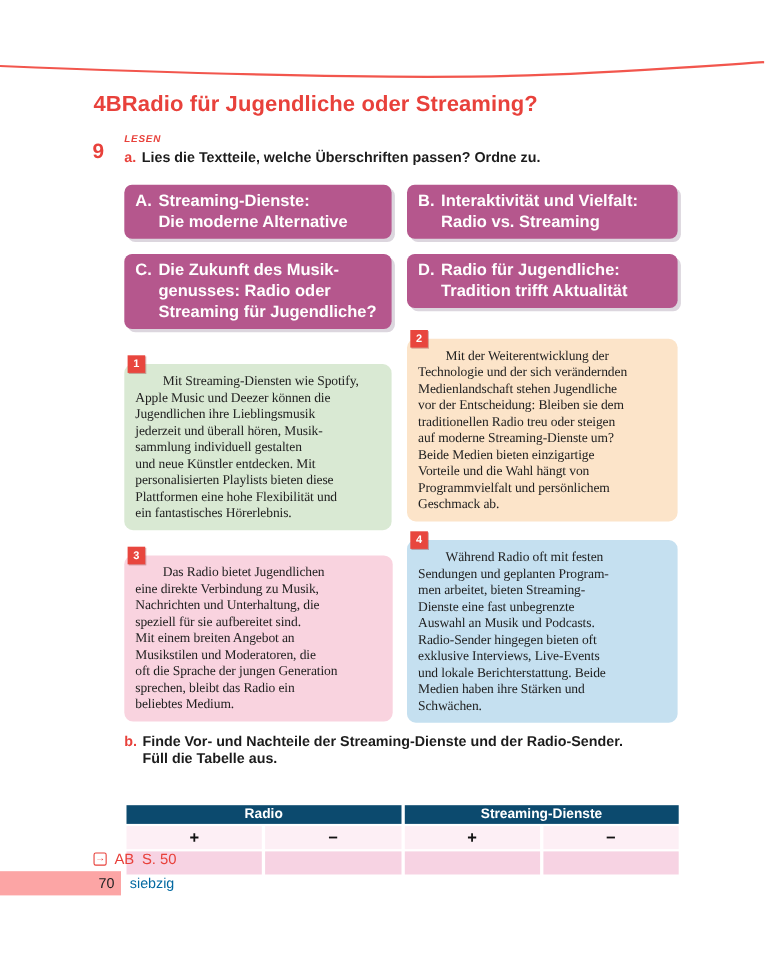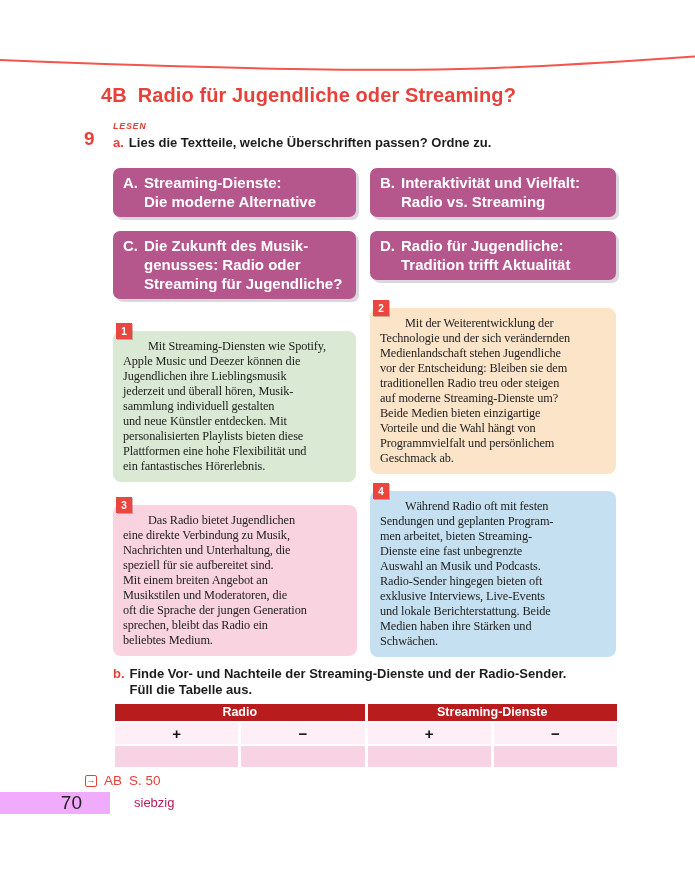--- a/index.html
+++ b/index.html
@@ -5,22 +5,22 @@
   * { margin:0; padding:0; box-sizing:border-box; }
   html,body { background:#ffffff; }
   .page {
     position:relative; width:695px; height:870px; background:#ffffff;
     font-family:"Liberation Sans", sans-serif; overflow:hidden; margin:0 auto;
   }
   
   .curve { position:absolute; left:0; top:0; width:695px; height:80px; }
 
   
-  .header { position:absolute; left:85px; top:84px; display:flex; gap:11px;
-    color:#e8413b; font-size:20px; font-weight:bold; letter-spacing:0.1px;margin-left:16px; }
+  .header { position:absolute; left:85px; top:84px; display:flex; 
+    color:#e8413b; font-size:20px; font-weight:bold; letter-spacing:0.1px; }
 
   
   .ex-number { position:absolute; left:84px; top:128px; color:#e8413b;
     font-size:19px; font-weight:bold; }
   .skill { position:absolute; left:113px; top:121px; color:#e8413b;
     font-size:9px; font-weight:bold; letter-spacing:0.7px;font-style:italic; }
   .task { display:flex; gap:5px; font-size:13px; font-weight:bold; color:#1c1c1c; }
   .task-a { position:absolute; left:113px; top:135px; }
   .task-b { position:absolute; left:113px; top:666px; line-height:16px; }
   .task-label { color:#e8413b; flex:none; }
@@ -45,39 +45,39 @@
   .block-3 { left:113px; top:505px; width:244px; background:#f9d3df; }
   .block-4 { left:370px; top:491px; width:246px; background:#c5e0f0; }
   .badge { position:absolute; top:-8px; left:3px; width:16px; height:16px;
     background:#e8463e; color:#ffffff; font-size:10px; font-weight:bold;
     display:flex; align-items:center; justify-content:center;
     box-shadow:1px 1px 0 rgba(150,40,40,0.35); }
 
   
   .ftable { position:absolute; left:115px; top:704px; width:502px; }
   .t-head { display:grid; grid-template-columns:1fr 1fr; gap:3px; }
-  .t-head-cell { background:#b91c1c; color:#ffffff; font-weight:bold;
-    font-size:12.5px; text-align:center; height:17px; line-height:17px; }
+  .t-head-cell { background:#0c4a6e; color:#ffffff; font-weight:bold;
+    font-size:12.5px; text-align:center; height:17px; line-height:17px;margin-top:28px; }
   .t-row { display:grid; grid-template-columns:1fr 1fr 1fr 1fr; gap:3px; margin-top:2px; }
   .t-sign { background:#fdeff5; height:21px; display:flex; align-items:center;
     justify-content:center; font-weight:bold; font-size:15px; color:#111111; }
   .t-empty { background:#f7d3e3; height:21px; }
 
   
   .reference { position:absolute; left:85px; top:773px; display:flex;
     align-items:center; gap:7px; color:#e8413b; font-size:13.5px; }
   .ref-icon { width:12px; height:12px; border:1.3px solid #e8413b; border-radius:2px;
     display:flex; align-items:center; justify-content:center;
     font-size:9px; line-height:1; flex:none; }
 
   
   .page-bar { position:absolute; left:0; top:792px; width:110px; height:22px;
-    background:#f0abfc; color:#222222; font-size:19px; line-height:22px;
-    text-align:right; padding-right:28px; }
-  .page-word { position:absolute; left:134px; top:792px; color:#be185d;
+    background:#fca5a5; color:#222222; font-size:13px; line-height:22px;
+    text-align:right; padding-right:6px; }
+  .page-word { position:absolute; left:118px; top:792px; color:#0369a1;
     font-size:13px; line-height:22px; }
 </style>
 </head>
 <body>
 
 <div class="page">
 
   <svg class="curve" viewBox="0 0 695 80" xmlns="http://www.w3.org/2000/svg">
     <path d="M0,60 C150,66 360,72.5 480,68.5 C570,65.5 655,59 695,56.5" stroke="#f2564d" stroke-width="2" fill="none"></path>
   </svg>

